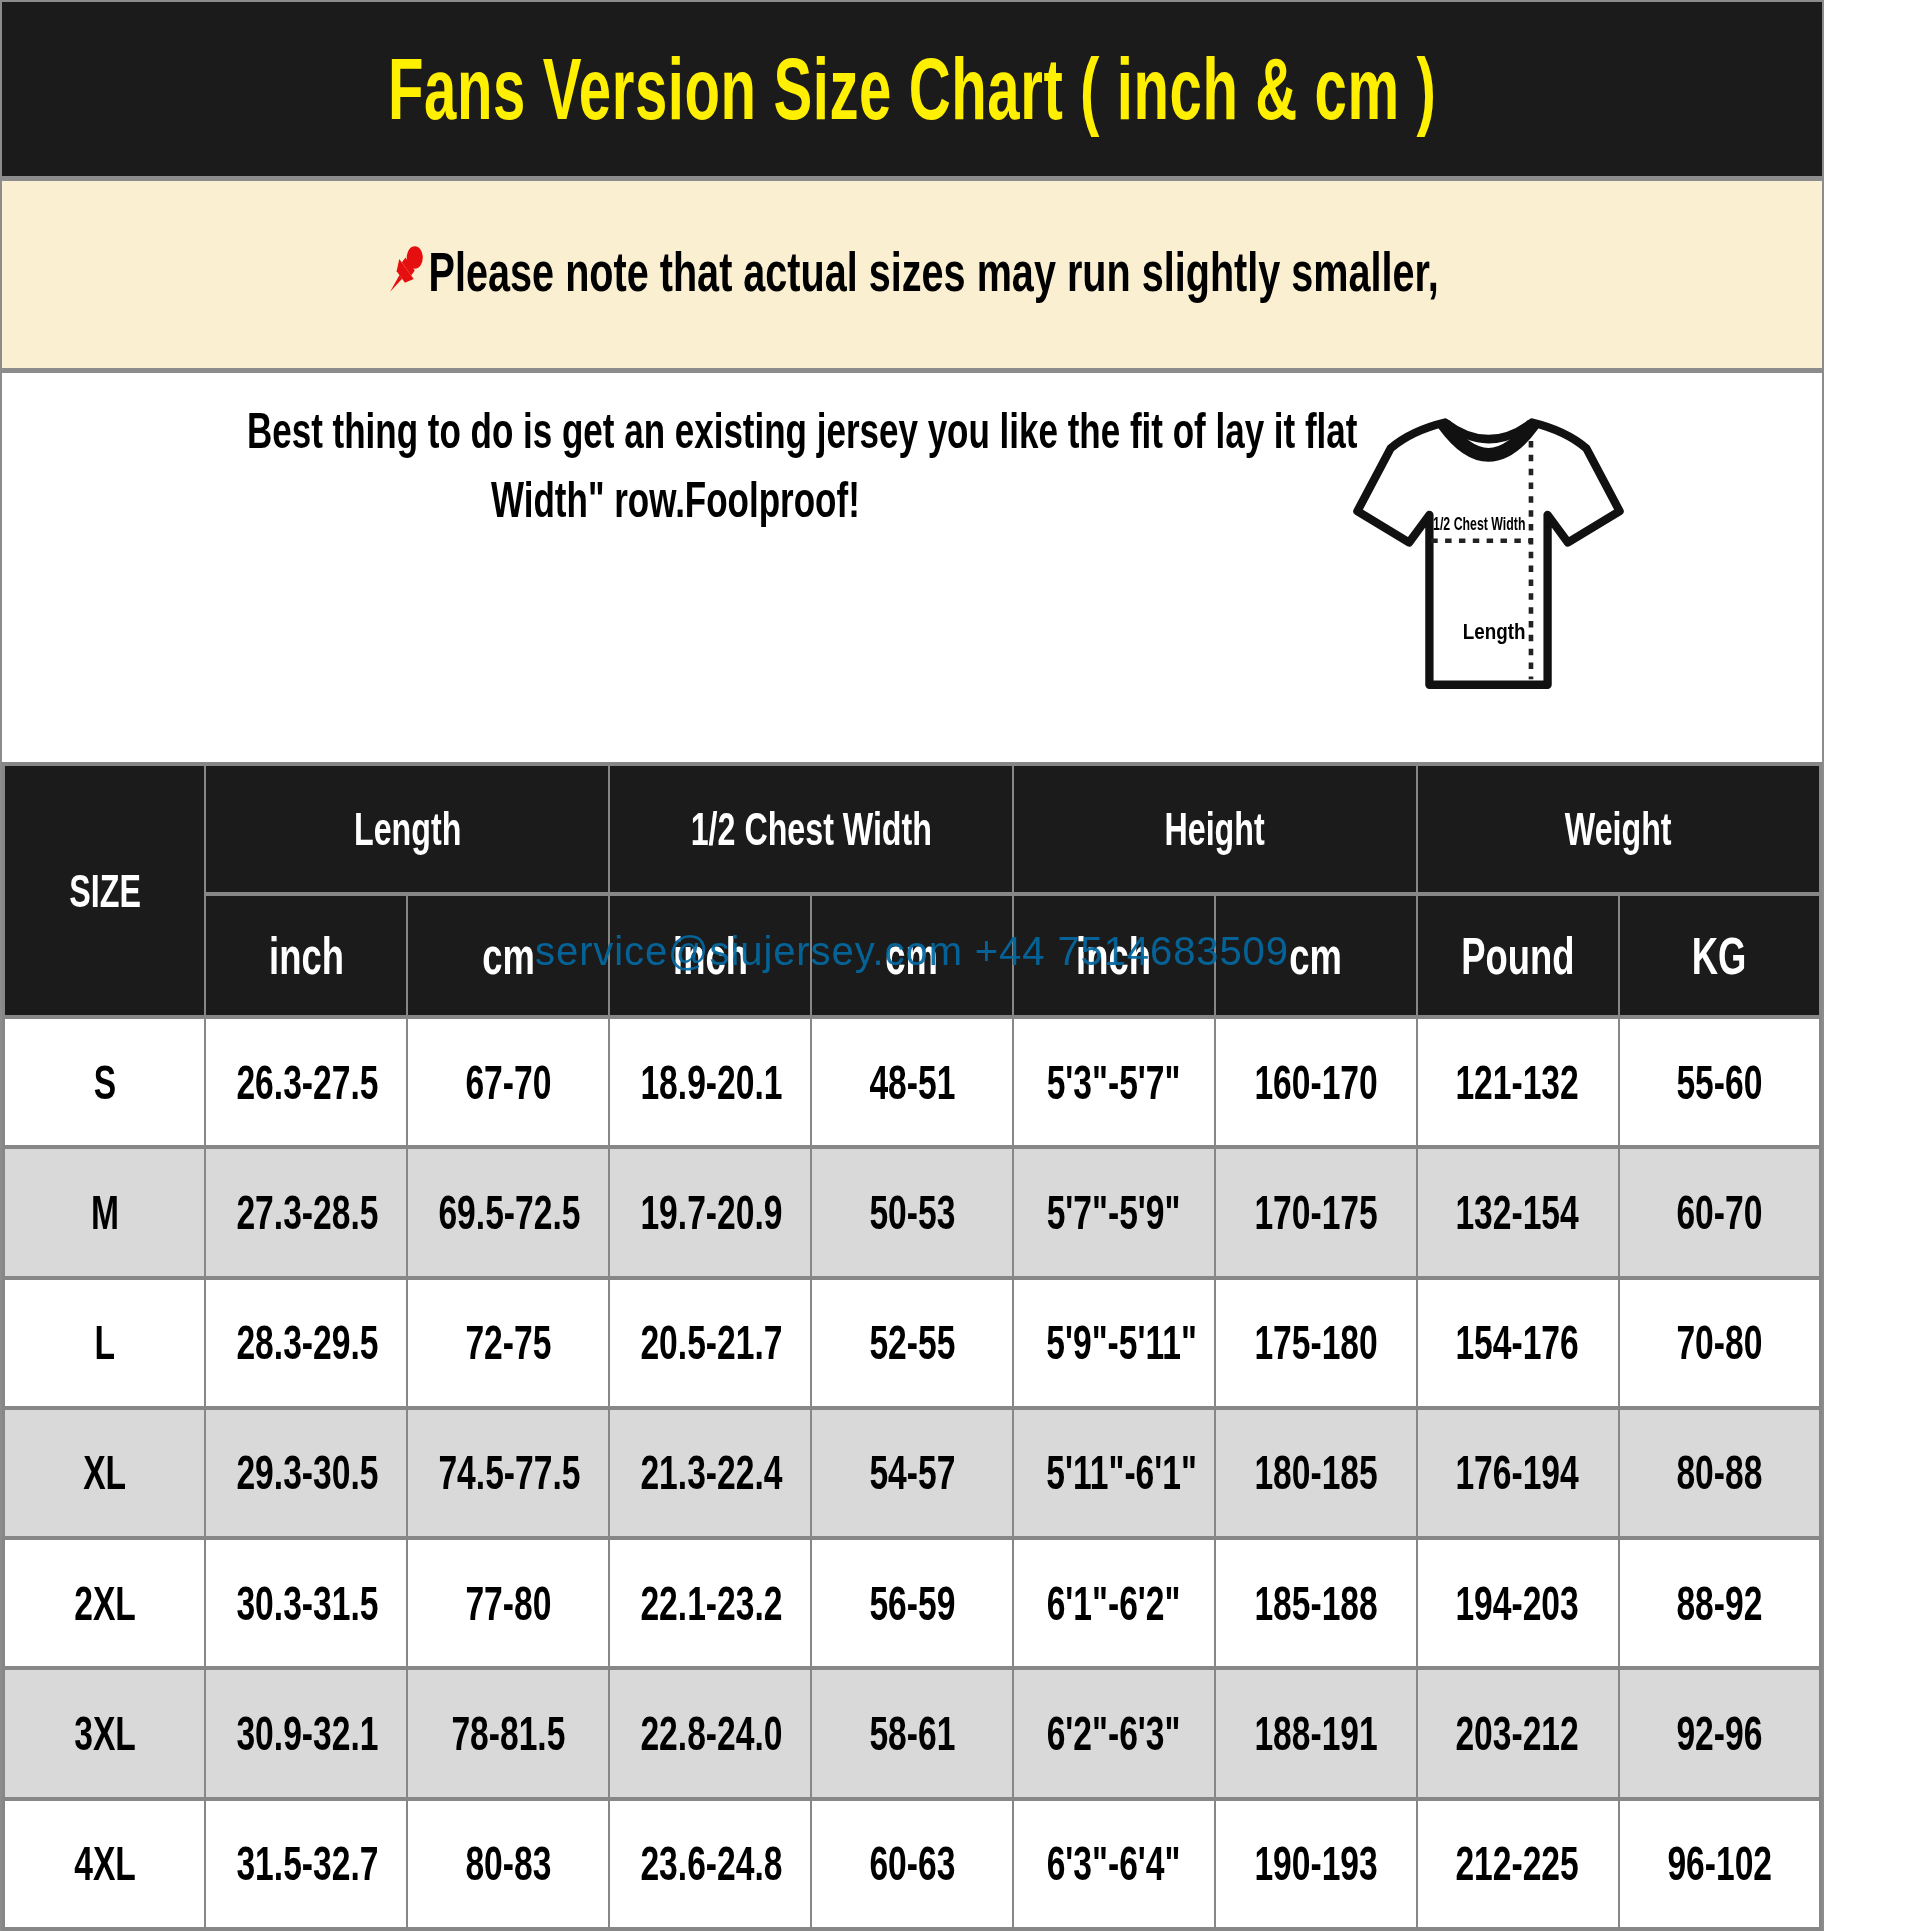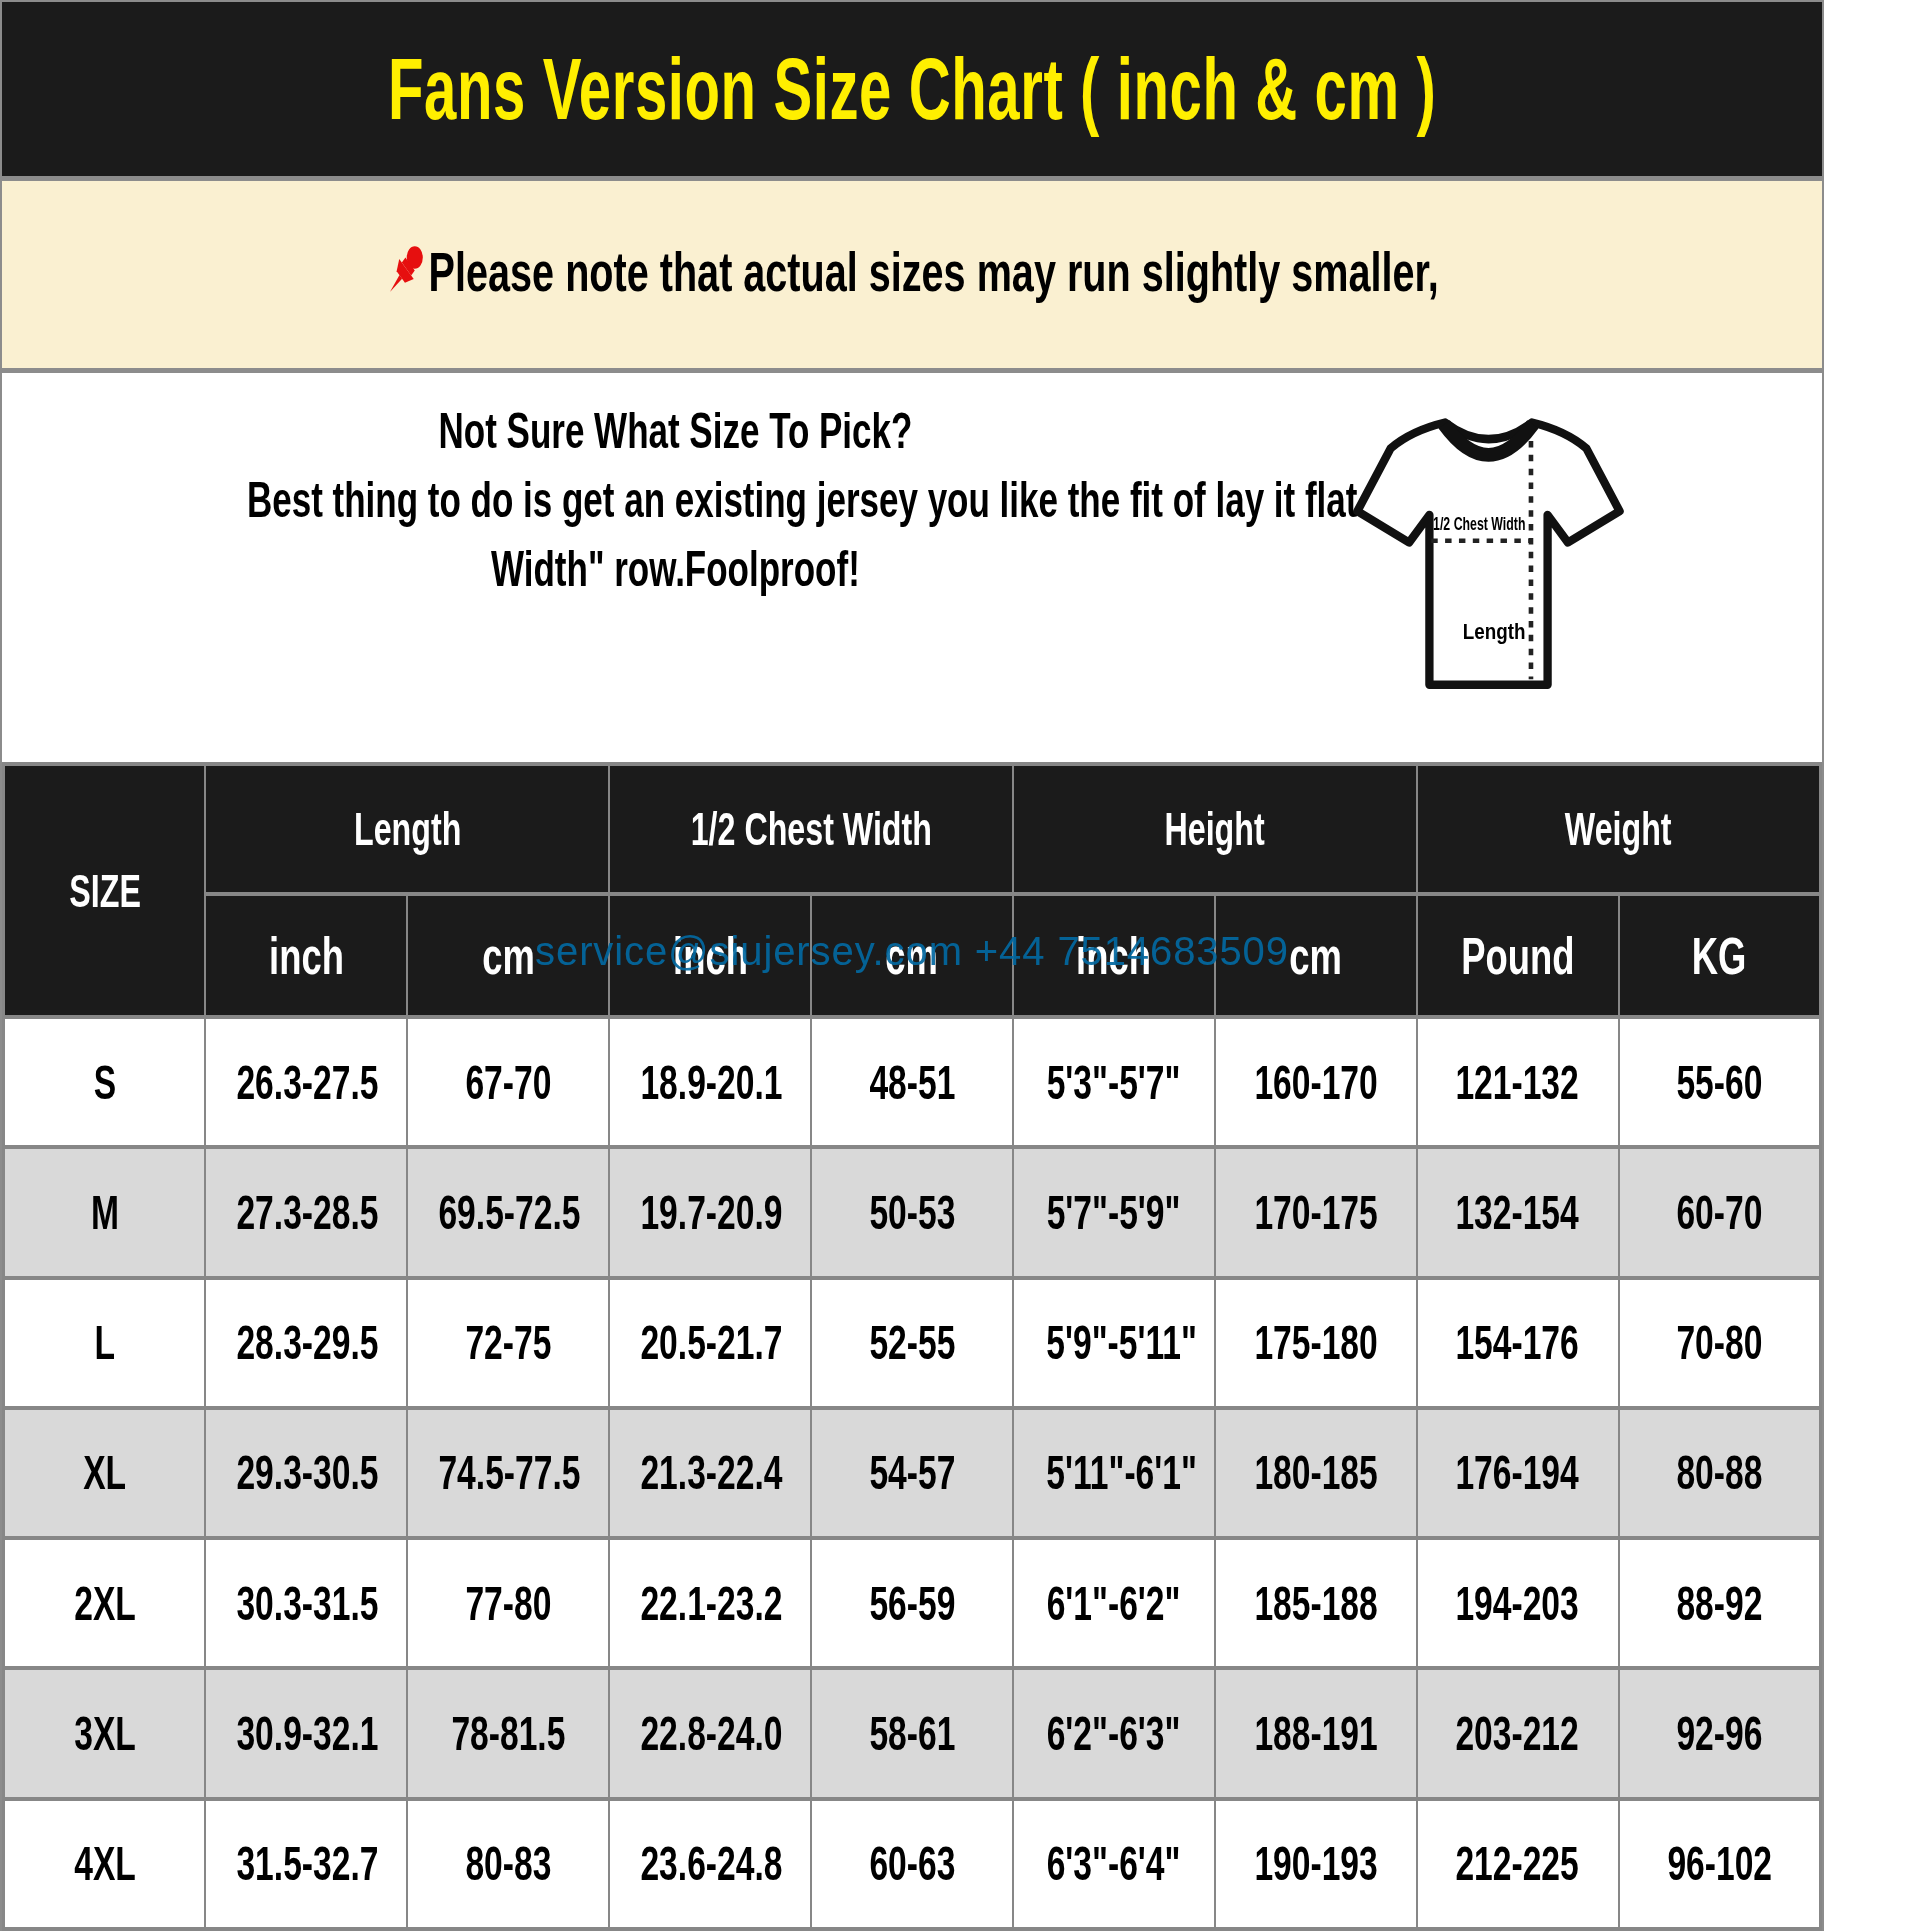--- a/index.html
+++ b/index.html
@@ -89,21 +89,20 @@
             <path d="M14 24 L42 24 L36 35 L20 35 Z"></path>
             <path d="M25.5 35 L30.5 35 L28 56 Z"></path>
           </g>
         </svg><span>Please note that actual sizes may run slightly smaller,</span>
       </span>
     </div>
   </section>
 
   <section class="info">
     <div class="guide">
-      <div><span class="cond">Not Sure What Size To Pick?</span></div>
       <div><span class="cond">Best thing to do is get an existing jersey you like the fit of lay it flat</span></div>
       <div><span class="cond">Width" row.Foolproof!</span></div>
     </div>
     <svg class="shirt" width="277" height="312" viewBox="0 0 300 335">
       <path d="M 103,24 C 78,30 58,40 44,52 L 8,120 L 64,154 L 86,124 L 86,308 L 214,308 L 214,124 L 236,154 L 292,120 L 256,52 C 242,40 222,30 197,24 Q 150,60 103,24 Z" fill="#ffffff" stroke="#111" stroke-width="9" stroke-linejoin="round"></path>
       <path d="M 102,26 Q 150,92 198,26" fill="none" stroke="#111" stroke-width="15"></path>
       <path d="M 88,152 H 196" stroke="#222" stroke-width="5" stroke-dasharray="7 8" fill="none"></path>
       <path d="M 196,44 V 302" stroke="#222" stroke-width="5" stroke-dasharray="7 8" fill="none"></path>
       <text x="90" y="140" font-size="20" textLength="100" lengthAdjust="spacingAndGlyphs">1/2 Chest Width</text>
       <text x="190" y="258" font-size="23" text-anchor="end" textLength="68" lengthAdjust="spacingAndGlyphs">Length</text>

